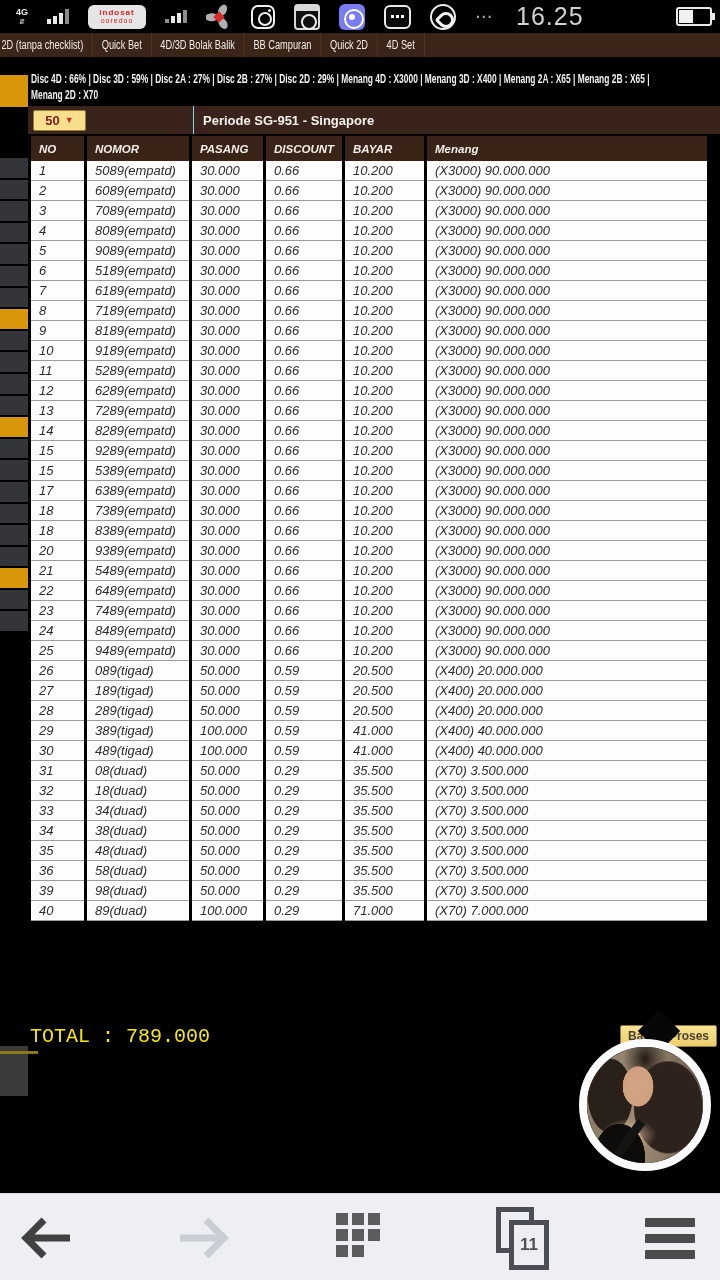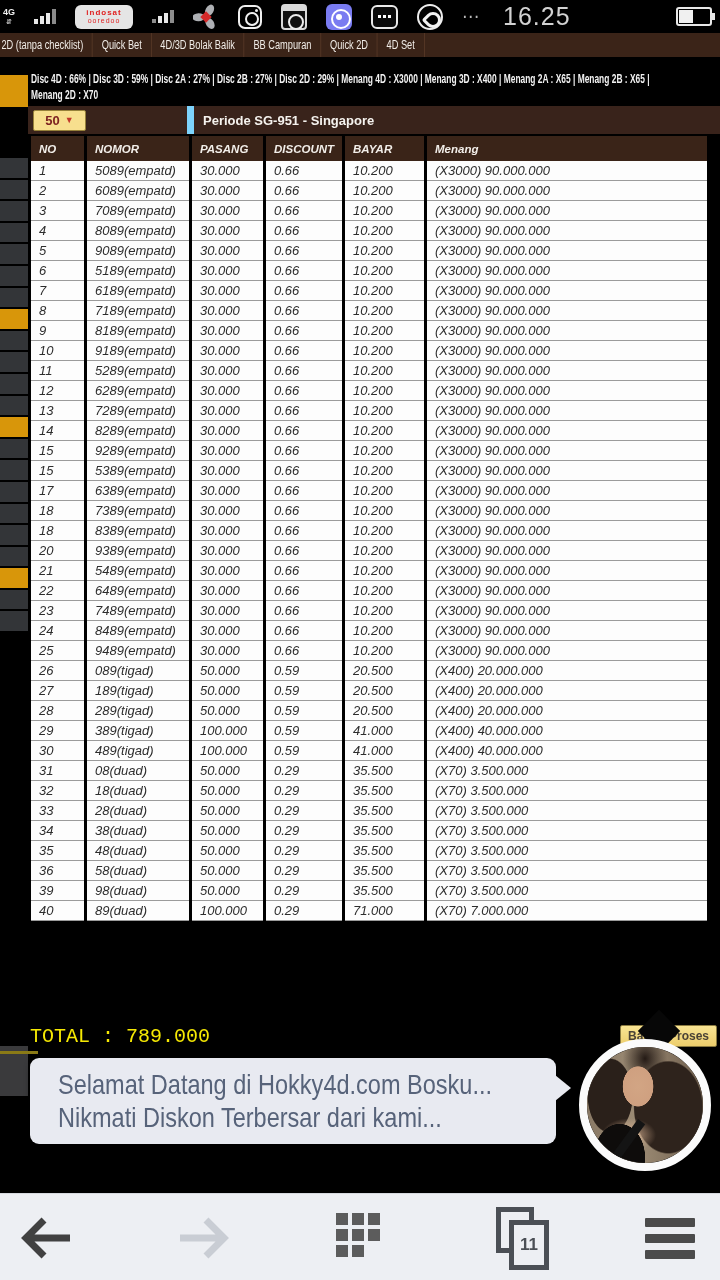--- a/index.html
+++ b/index.html
@@ -3,21 +3,21 @@
 <meta charset="utf-8">
 <style>
   * { margin:0; padding:0; box-sizing:border-box; }
   html,body { background:#222; }
   .screen {
     position:relative; width:720px; height:1280px; overflow:hidden;
     background:#000; font-family:"Liberation Sans","DejaVu Sans",sans-serif;
   }
   
   .statusbar { position:absolute; left:0; top:0; width:720px; height:33px; background:#000;
-    display:flex; align-items:center; gap:19px; padding-left:3px; }
+    display:flex; align-items:center; gap:19px; padding-left:16px; }
   .sig { display:flex; align-items:flex-end; gap:2px; }
   .sig i { display:block; width:4px; background:#e8e8e8; }
   .netlbl { color:#efefef; font-size:9px; font-weight:bold; line-height:9px; text-align:center; }
   .netlbl small { display:block; font-size:7px; color:#cfcfcf; }
   .carrier { width:58px; height:24px; background:#e5e5e5; border-radius:6px;
     display:flex; flex-direction:column; align-items:center; justify-content:center; overflow:hidden; }
   .carrier b { color:#e01f1f; font-size:8px; line-height:8px; letter-spacing:1px; }
   .carrier s { color:#e01f1f; font-size:7px; line-height:8px; text-decoration:none; letter-spacing:1px; }
   .ic { position:relative; flex:none; }
   .insta { width:24px; height:24px; border:2px solid #f0f0f0; border-radius:7px; }
@@ -52,21 +52,21 @@
     transform-origin:0 50%; height:24px; }
   .tab { color:#f1ede8; font-size:12.5px; line-height:24px; padding:0 12px;
     border-right:1px solid #5c3c29; }
   
   .goldsq { position:absolute; left:0; top:75px; width:28px; height:32px; background:#d8960a; }
   .promo { position:absolute; left:31px; top:71px; color:#f2f2f2; font-size:12px; font-weight:bold; }
   .promo div { white-space:nowrap; transform:scaleX(0.70); transform-origin:0 50%; line-height:16px; }
   .periode { position:absolute; left:28px; top:106px; width:692px; height:28px; background:#39231b;
     display:flex; align-items:center; }
   .ddcell { width:166px; height:100%; display:flex; align-items:center; padding-left:5px;
-    border-right:7px solid #7dd3fc; }
+    border-right:1px solid #7dd3fc; }
   .dd { width:53px; height:21px; background:#f7df8e; border:1px solid #96813a; border-radius:2px;
     display:flex; align-items:center; justify-content:center; gap:5px;
     color:#7c2121; font-size:13px; font-weight:bold; }
   .dd em { font-style:normal; color:#c0392b; font-size:9px; }
   .pLabel { color:#f5f2ee; font-size:13px; font-weight:bold; padding-left:9px; }
   
   table.bets { position:absolute; left:28px; top:136px; width:682px; border-collapse:separate;
     border-spacing:3px 0; table-layout:fixed;font-style:italic; }
   table.bets th { height:25px; background:#3a2418; color:#f2eee9; font-size:11.5px; font-weight:bold;
     text-align:left; padding-left:8px; }
@@ -490,21 +490,21 @@
         <tr>
           <td>32</td>
           <td>18(duad)</td>
           <td>50.000</td>
           <td>0.29</td>
           <td>35.500</td>
           <td>(X70) 3.500.000</td>
         </tr>
         <tr>
           <td>33</td>
-          <td>28(duad)</td>
+          <td>34(duad)</td>
           <td>50.000</td>
           <td>0.29</td>
           <td>35.500</td>
           <td>(X70) 3.500.000</td>
         </tr>
         <tr>
           <td>34</td>
           <td>38(duad)</td>
           <td>50.000</td>
           <td>0.29</td>
@@ -546,24 +546,20 @@
       </tbody>
   </table>
 
   <div class="total">TOTAL : 789.000</div>
   <button class="btn" style="left:620px">Batal</button>
   <button class="btn" style="left:661px">Proses</button>
   <div class="diamond"></div>
   <div class="darkblock"></div>
   <div class="oliveline"></div>
 
-  <div class="toast">
-    <div>Selamat Datang di Hokky4d.com Bosku...</div>
-    <div>Nikmati Diskon Terbersar dari kami...</div>
-  </div>
 
   <div class="avatar">
     <div class="photo"></div>
     <div class="strap"></div>
   </div>
 
   <div class="navbar">
     <svg class="nav-abs" style="left:18px;top:20px" width="56" height="48" viewBox="0 0 56 48">
       <path d="M26 6 L8 24 L26 42 M8 24 H52" stroke="#414141" stroke-width="7" fill="none"></path>
     </svg>

